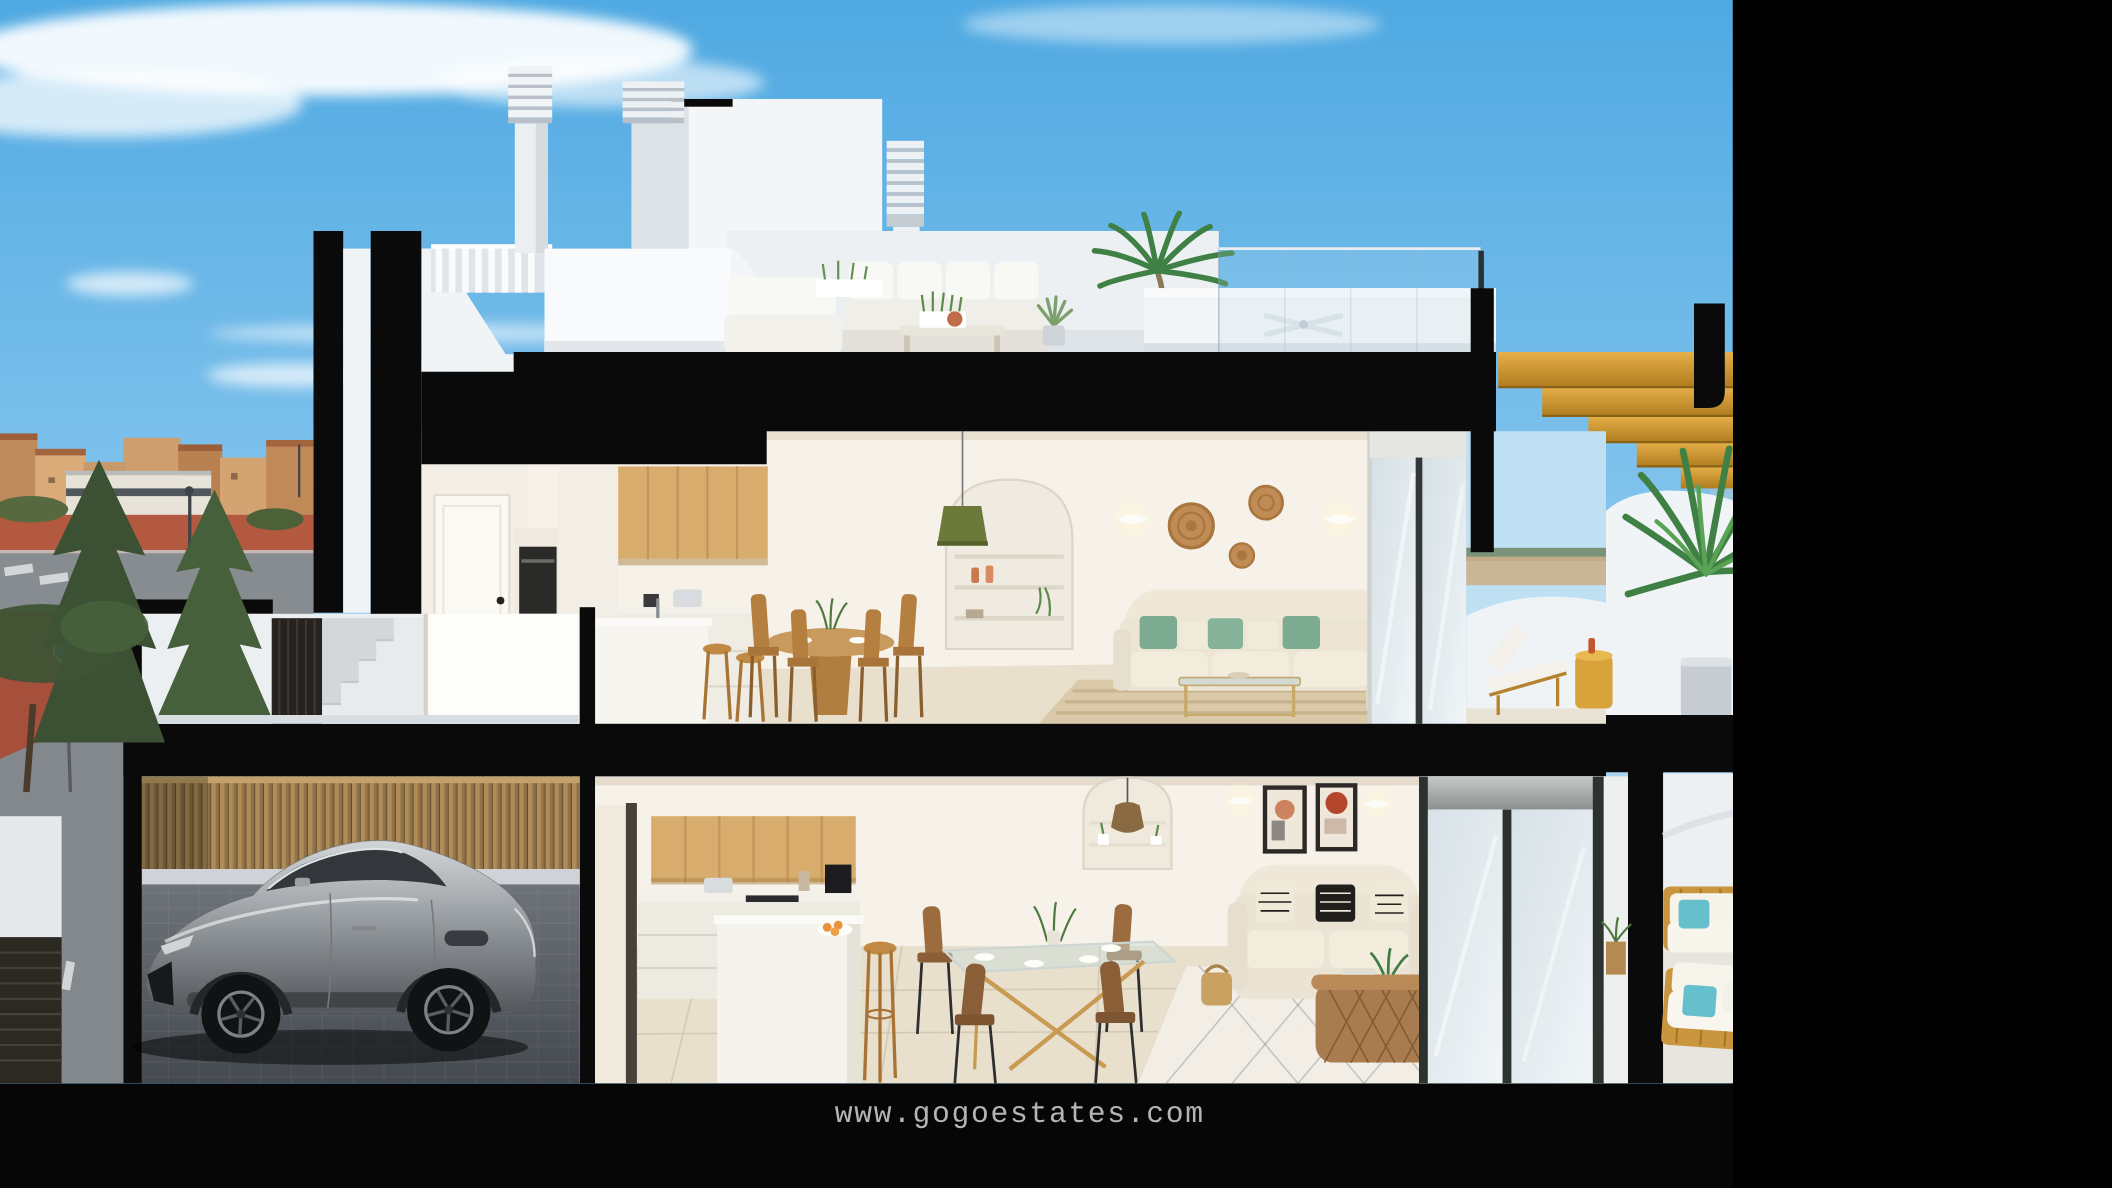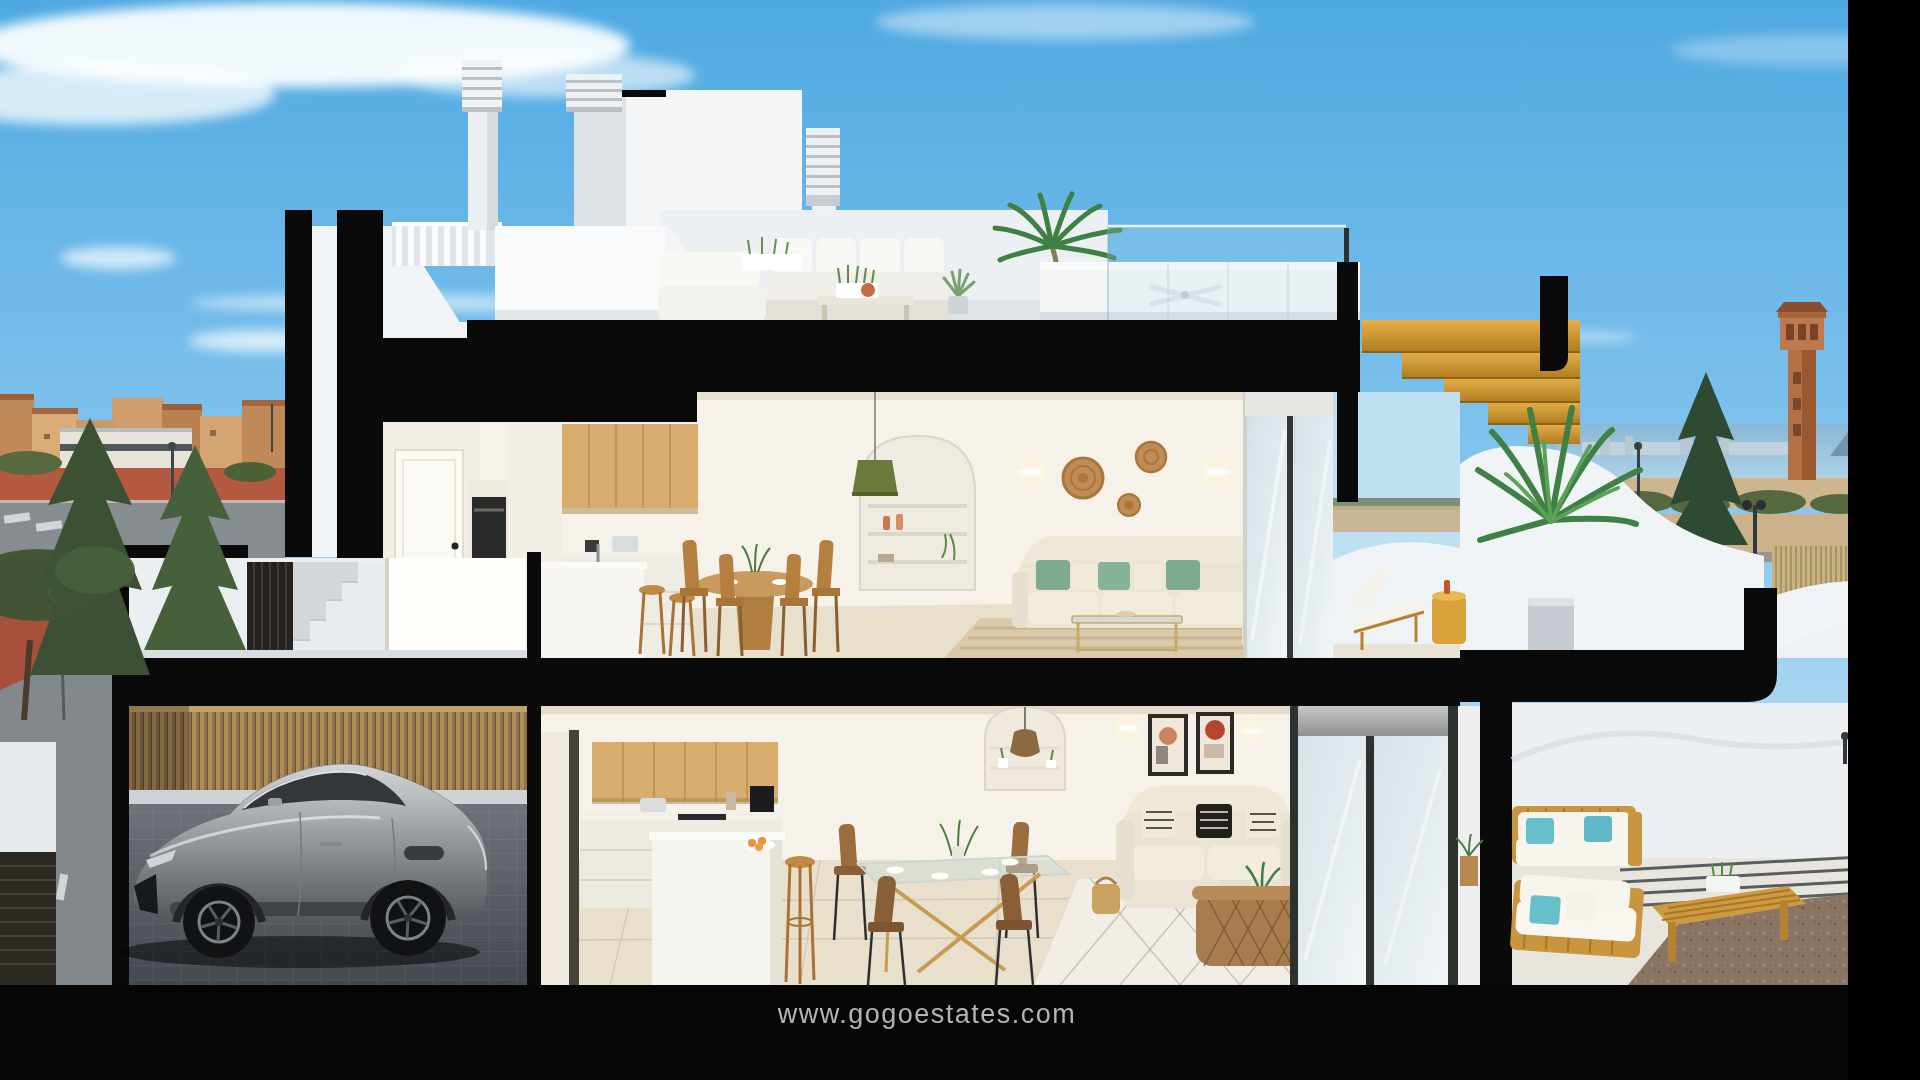--- a/index.html
+++ b/index.html
@@ -1,17 +1,17 @@
 <!DOCTYPE html>
 <html style="--sky_top: #4fa9e2; --sky_horizon: #cfe8f8; --section_cut: #0a0a0a; --exterior_wall: #f1f4f6; --interior_wall: #f7f2e9; --wood_cabinet: #d8ac6c; --golden_wood: #d9a53e; --sofa_cream: #ece5d4; --pillow_green: #7dab91; --pillow_turquoise: #66c0cb; --car_silver: #a6abaf; --fence_wood: #b08c58; --floor_beige: #e8e0cd; --sea: #8ab8d6; --tower_terracotta: #b46f44; --watermark_text: #b4b4b4; --footer_background: #060606;"><head>
 <meta charset="utf-8">
 <style>
   html,body{margin:0;padding:0;background:#000;}
-  .stage{position:relative;width:1848px;height:1080px;overflow:hidden;
-         font-family:Liberation Sans, sans-serif;background:#57aee3;text-align:center;}
+  .stage{position:relative;width:1575px;height:1080px;overflow:hidden;
+         font-family:Liberation Mono, monospace;background:#57aee3;text-align:center;}
   .scene{position:absolute;left:0;top:0;display:block;}
   .footer-bar{position:absolute;left:0;top:985px;width:1920px;height:95px;
               background:var(--footer_background,#060606);}
   .watermark{position:absolute;left:927px;top:14px;transform:translateX(-50%);
              color:var(--watermark_text,#b4b4b4);font-size:27px;font-weight:400;
              letter-spacing:1.5px;white-space:nowrap;}
   .cut{fill:var(--section_cut,#0a0a0a);}
   .wallext{fill:var(--exterior_wall,#f1f4f6);}
   .wallint{fill:var(--interior_wall,#f7f2e9);}
   .woodc{fill:var(--wood_cabinet,#d8ac6c);}

